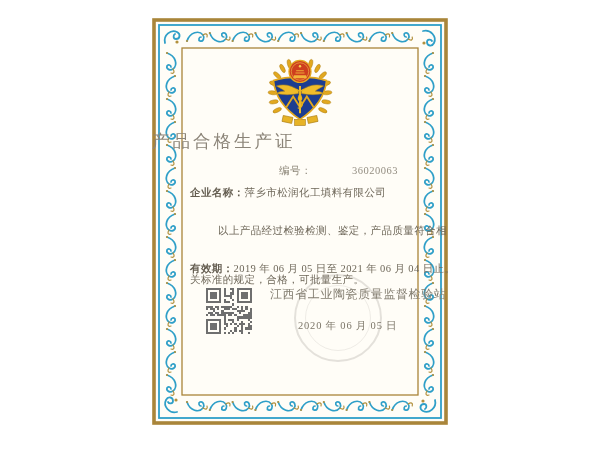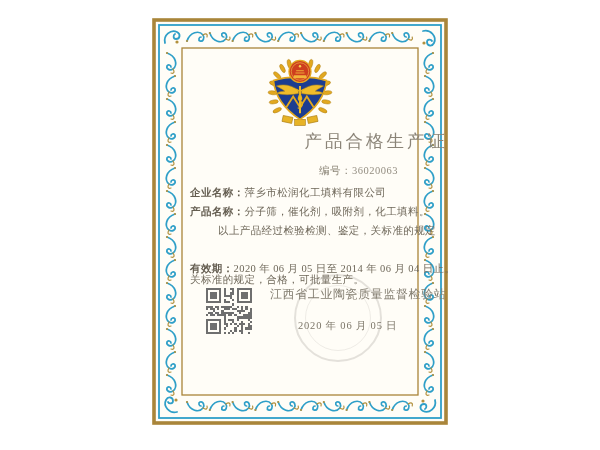--- a/index.html
+++ b/index.html
@@ -1,25 +1,25 @@
 <!DOCTYPE html>
 <html><head>
 <meta charset="utf-8">
 <style>
   html,body{margin:0;padding:0;background:#fff;}
   .page{position:relative;width:600px;height:450px;background:#ffffff;overflow:hidden;
         font-family:"Liberation Serif","DejaVu Serif",serif;}
   .certificate{position:absolute;left:152px;top:18px;width:296px;height:407px;background:#fffdf7;}
   .frame-svg{position:absolute;left:0;top:0;width:296px;height:407px;}
   .emblem{position:absolute;left:110px;top:37px;width:76px;height:74px;}
-  .title{position:absolute;left:0;right:0;top:111px;text-align:right;
+  .title{position:absolute;left:0;right:0;top:111px;text-align:left;
          font-size:17.5px;letter-spacing:3px;color:#8b8478;}
   .serial{position:absolute;top:146px;left:0;right:50px;text-align:right;
           font-size:10.5px;color:#8d8779;letter-spacing:.5px;}
-  .serial .num{color:#948e82;}
+  .serial .num{color:#948e82;margin-left:40px;}
   .line{position:absolute;left:38px;right:30px;font-size:10.5px;color:#6e6759;
         letter-spacing:.4px;white-space:nowrap;}
   .line b{font-weight:bold;color:#645d50;text-align:right;}
   .l-f0{top:168px;} .l-f1{top:187px;}
   .l-s1{top:206px;padding-left:28px;} .l-s2{top:225px;margin-top:30px;} .l-v{top:244px;}
   .qr{position:absolute;left:54px;top:270px;width:46px;height:46px;
       display:grid;grid-template-columns:repeat(21,1fr);grid-template-rows:repeat(21,1fr);}
   .qm{width:100%;height:100%;} .qm.d{background:#6f6f6f;}
   .issuer{position:absolute;left:118px;top:268px;font-size:12px;color:#837d70;
           letter-spacing:.6px;white-space:nowrap;}
@@ -148,27 +148,24 @@
 
     <div class="title">产品合格生产证</div>
 
     <div class="serial">
       <span>编号：</span><span class="num">36020063</span>
     </div>
 
     <div class="line l-f0">
       <b>企业名称：</b><span>萍乡市松润化工填料有限公司</span>
     </div>
-    <div class="line l-f1">
-      <b>产品名称：</b><span>分子筛，催化剂，吸附剂，化工填料。</span>
-    </div>
-    <div class="line l-s1">以上产品经过检验检测、鉴定，关标准的规定</div>
+    <div class="line l-s1">以上产品经过检验检测、鉴定，产品质量符合相</div>
     <div class="line l-s2">关标准的规定，合格，可批量生产。</div>
     <div class="line l-v">
-      <b>有效期：</b><span>2020 年 06 月 05 日至 2014 年 06 月 04 日止。</span>
+      <b>有效期：</b><span>2019 年 06 月 05 日至 2021 年 06 月 04 日止。</span>
     </div>
 
     <div class="qr" id="qr">
         <div class="qm d"></div>
         <div class="qm d"></div>
         <div class="qm d"></div>
         <div class="qm d"></div>
         <div class="qm d"></div>
         <div class="qm d"></div>
         <div class="qm d"></div>

